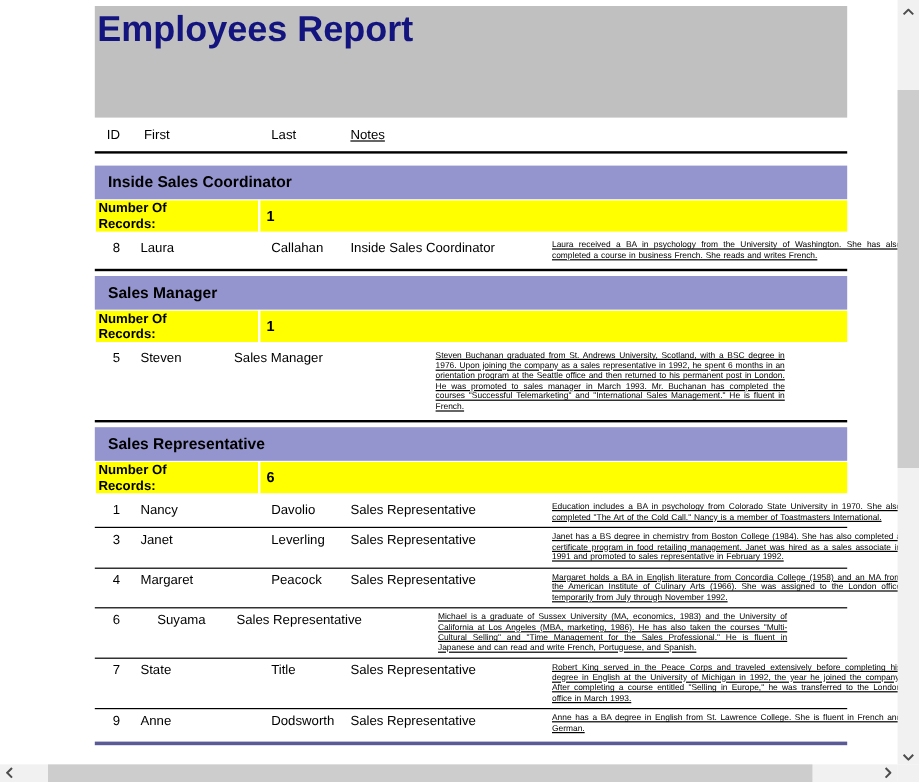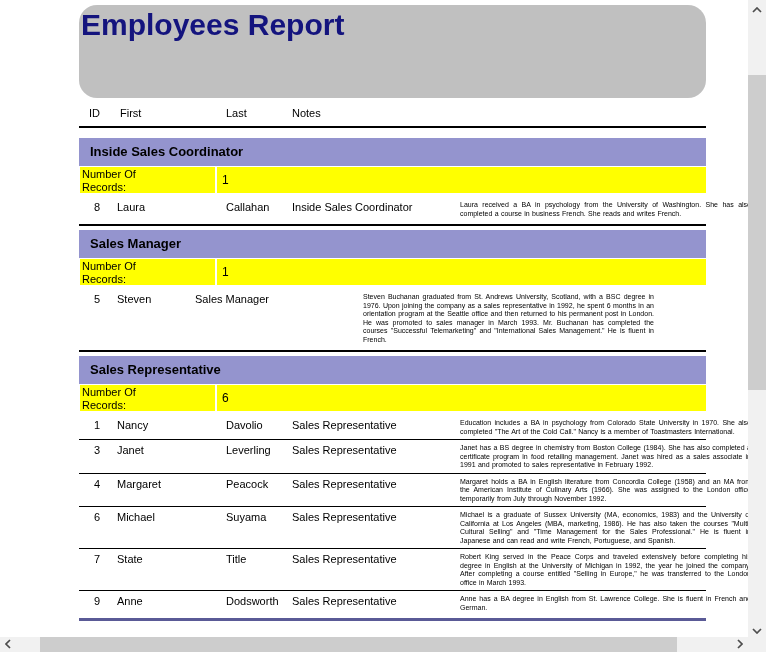--- a/index.html
+++ b/index.html
@@ -2,44 +2,44 @@
 <html style="--title-text: #14147e; --header-band: #c0c0c0; --group-band: #9494ce; --records-band: #ffff00; --report-end-line: #5a5a96;"><head>
 <meta charset="utf-8">
 <style>
   html,body{margin:0;padding:0;}
   body{
     width:766px;height:652px;position:relative;overflow:hidden;background:#fff;
     font-family:"Liberation Sans", sans-serif;color:#000;
   }
   
   .report{position:absolute;left:79px;top:0;width:627px;}
-  .title-band{margin-top:5px;height:93px;background:var(--header-band,#c0c0c0);border-radius:18px;}
+  .title-band{margin-top:5px;height:93px;background:var(--header-band,#c0c0c0);}
   .title-band h1{
     margin:0;padding:4px 0 0 2px;font-size:30px;font-weight:bold;
     color:var(--title-text,#14147e);letter-spacing:0px;line-height:32px;
   }
   .col-header{display:flex;margin-top:9px;font-size:11px;line-height:13px;}
   .hline{height:2px;background:#000;margin-top:6px;}
   .groups{margin-top:10px;}
   .group-band{
     height:28px;background:var(--group-band,#9494ce);
     font-weight:bold;font-size:13px;line-height:28px;padding-left:11px;
   }
-  .records-band{height:26px;background:var(--records-band,#ffff00);display:flex;margin-top:1px;font-weight:normal;margin-left:1px;}
+  .records-band{height:26px;background:var(--records-band,#ffff00);display:flex;margin-top:1px;font-weight:bold;margin-left:1px;}
   .records-label{width:137px;border-right:2px solid #fff;font-size:11px;line-height:12.5px;padding:1px 0 0 2px;box-sizing:border-box;}
   .records-label span{display:block;width:84px;}
   .records-count{flex:1;font-size:12px;display:flex;align-items:center;padding-left:5px;}
   .rows{margin-top:4px;}
   .row{display:flex;padding:4px 0 3px;}
   .row:not(:last-child){border-bottom:1px solid #000;}
   .c-id{width:21px;text-align:right;font-size:11px;line-height:12px;flex:none;}
   .c-first{width:78px;margin-left:17px;font-size:11px;line-height:12px;flex:none;}
   .c-last{width:66px;font-size:11px;line-height:12px;flex:none;margin-left:31px;}
   .c-title{width:168px;font-size:11px;line-height:12px;flex:none;}
-  .c-notes{width:291px;font-size:7px;line-height:8.5px;text-align:justify;flex:none;word-spacing:0.4px;}
+  .c-notes{width:291px;font-size:7px;line-height:8.5px;text-align:justify;flex:none;word-spacing:0.4px;text-decoration:underline;}
   .col-header .c-first{padding-left:3px;box-sizing:border-box;}
   .group-end{height:2px;background:#000;margin:3px 0 4px;}
   .group-end.report-end{background:var(--report-end-line,#5a5a96);height:3px;margin-top:3px;}
   
   .vscroll{position:absolute;left:748px;top:0;width:18px;height:637px;background:#f1f1f1;}
   .vthumb{position:absolute;left:0;top:75px;width:18px;height:315px;background:#cdcdcd;}
   .hscroll{position:absolute;left:0;top:637px;width:748px;height:15px;background:#f1f1f1;}
   .hthumb{position:absolute;left:40px;top:0;width:637px;height:15px;background:#cdcdcd;}
   .sb-btn{position:absolute;display:flex;align-items:center;justify-content:center;background:transparent;border:0;padding:0;cursor:default;}
   .v-btn{left:0;width:18px;height:16px;}
@@ -140,21 +140,20 @@
   <div class="row">
     <div class="c-id">4</div>
     <div class="c-first">Margaret</div>
     <div class="c-last">Peacock</div>
     <div class="c-title">Sales Representative</div>
     <div class="c-notes">Margaret holds a BA in English literature from Concordia College (1958) and an MA from the American Institute of Culinary Arts (1966).  She was assigned to the London office temporarily from July through November 1992.</div>
   </div>
 
   <div class="row">
     <div class="c-id">6</div>
-    <div class="c-first">Michael</div>
     <div class="c-last">Suyama</div>
     <div class="c-title">Sales Representative</div>
     <div class="c-notes">Michael is a graduate of Sussex University (MA, economics, 1983) and the University of California at Los Angeles (MBA, marketing, 1986).  He has also taken the courses "Multi-Cultural Selling" and "Time Management for the Sales Professional."  He is fluent in Japanese and can read and write French, Portuguese, and Spanish.</div>
   </div>
 
   <div class="row">
     <div class="c-id">7</div>
     <div class="c-first">State</div>
     <div class="c-last">Title</div>
     <div class="c-title">Sales Representative</div>

